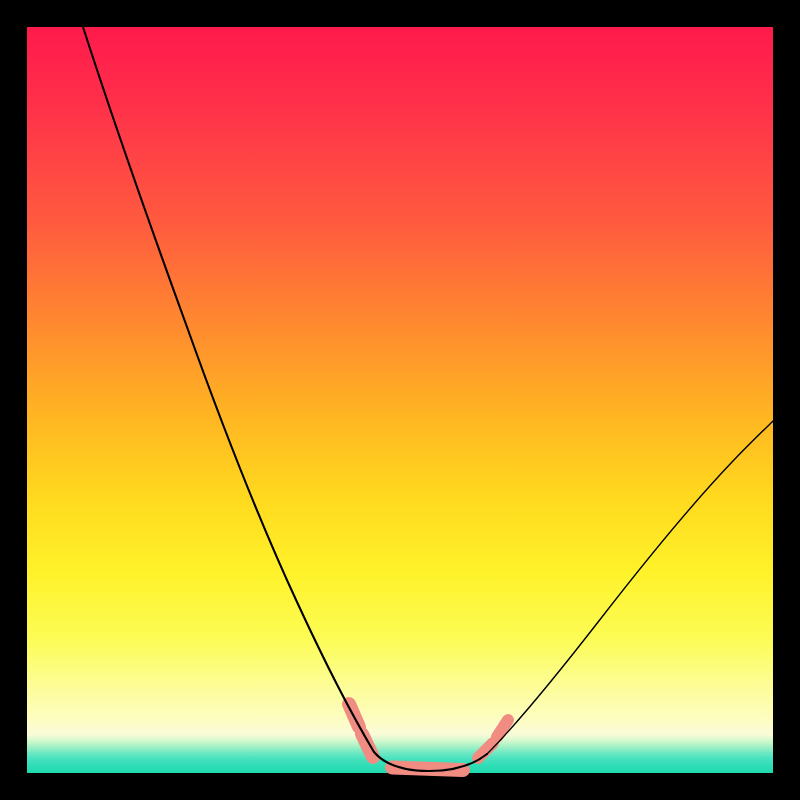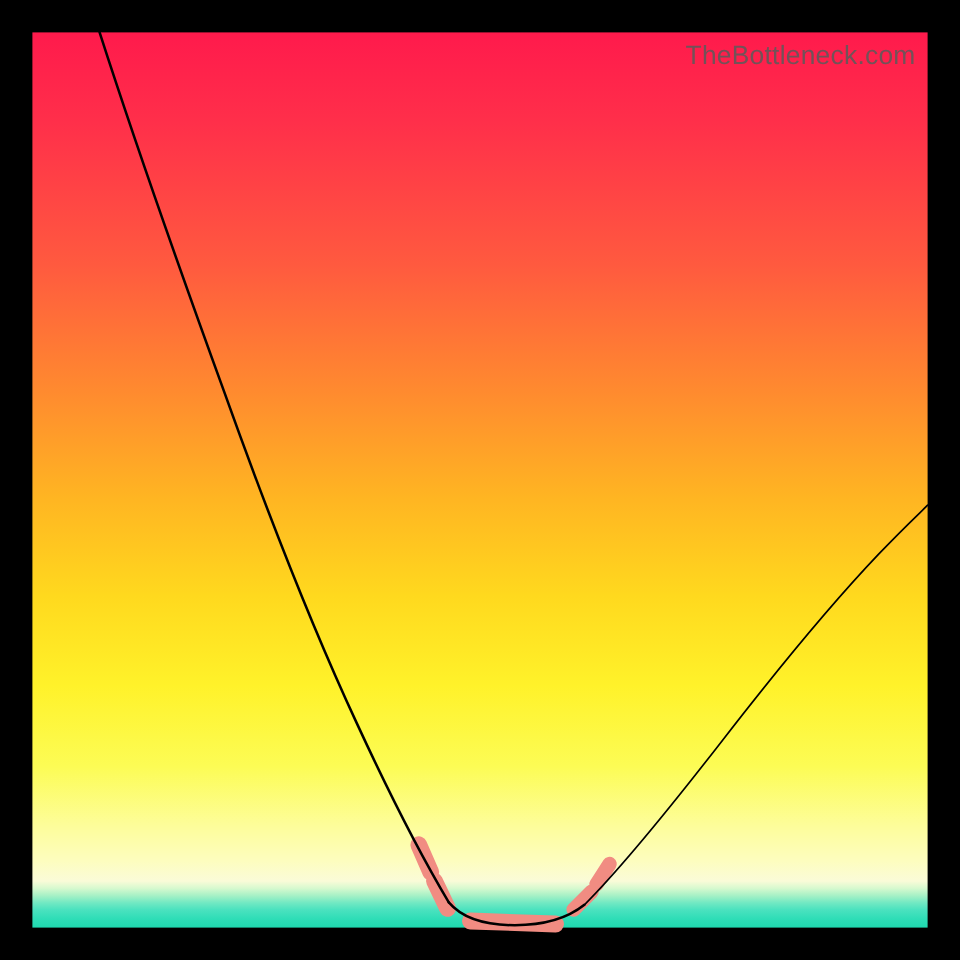--- a/index.html
+++ b/index.html
@@ -84,21 +84,20 @@
     stroke-width: 12;
     fill: none;
     stroke-linecap: round;
   }
 </style>
 </head>
 <body>
 
 <div class="frame">
   <div class="plot">
-    <div class="watermark">TheBottleneck.com</div>
 
     <svg class="curves" viewBox="0 0 746 746">
 
       <path class="salmon" d="M 322 677  L 332 700  M 335 707  L 346 730"></path>
       <path class="salmon" d="M 365 740.5  L 436 743"></path>
       <path class="salmon-tip" d="M 451 731  L 466 716  M 470 710  L 481 693"></path>
 
       <path class="curve-black" d="M 56 0
                C 85 90, 120 190, 160 300
                C 195 398, 230 489, 270 575

